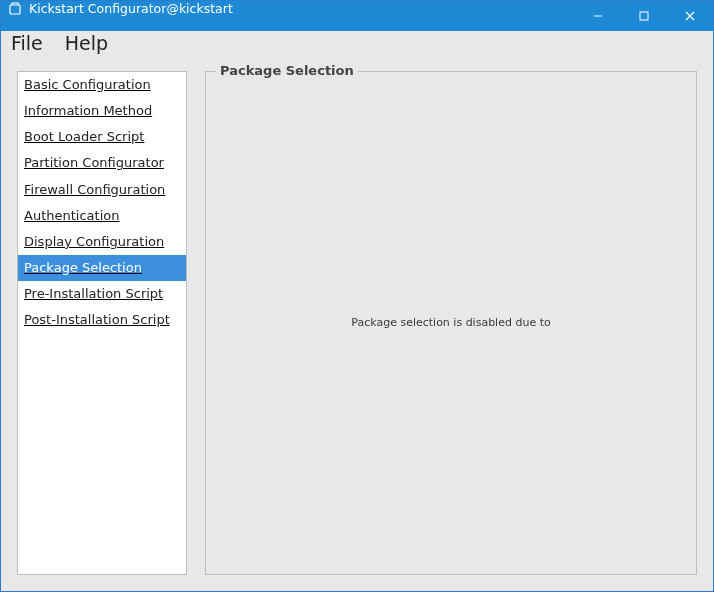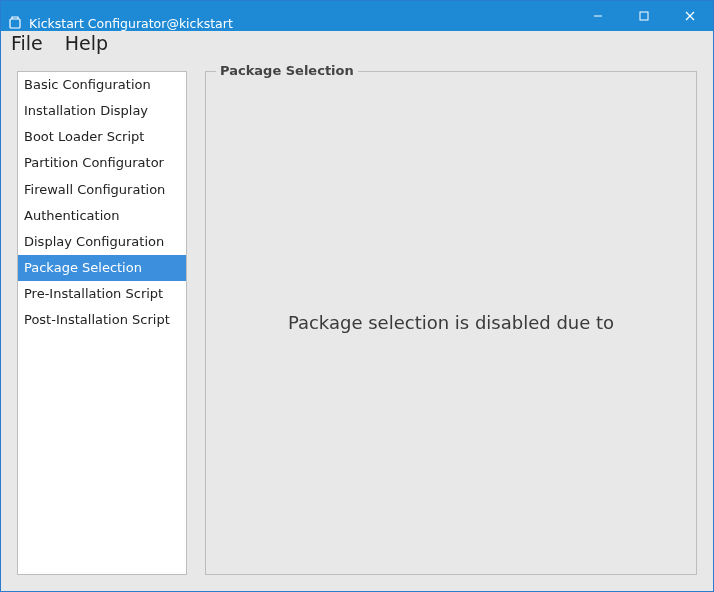--- a/index.html
+++ b/index.html
@@ -1,31 +1,31 @@
 <!DOCTYPE html>
 <html><head>
 <meta charset="utf-8">
 <style>
   * { box-sizing: border-box; }
   html, body { margin: 0; padding: 0; font-family: "Segoe UI", "DejaVu Sans", sans-serif; }
   body { width: 714px; height: 592px; background: #e8e8e8; border: 1px solid #2a7ccf; }
-  .titlebar { height: 30px; background: #1e8ad6; color: #fff; display: flex; align-items: flex-end; padding-left: 6px; font-size: 12.5px; }
+  .titlebar { height: 30px; background: #1e8ad6; color: #fff; display: flex; align-items: flex-start; padding-left: 6px; font-size: 12.5px; }
   .titlebar .icon { width: 16px; height: 16px; margin-right: 6px; display:flex; align-items:center; justify-content:center;}
   .titlebar .title { flex: 1; }
   .titlebar .winbtn { width: 46px; height: 30px; display: flex; align-items: center; justify-content: center; color: #fff; }
   .menubar { height: 24px; background: #e8e8e8; display: flex; align-items: center; padding: 0 6px; font-size: 19px; color: #222; gap: 14px; border-bottom: 1px solid #e8e8e8;}
   .menubar .menuitem { padding: 2px 4px; cursor: default; }
   .client { display: flex; padding: 16px 16px 16px 16px; gap: 18px; height: calc(100% - 54px); }
-  .sidebar { width: 170px; background: #fff; border: 1px solid #bdbdbd; padding: 0; overflow: hidden; }
+  .sidebar { width: 170px; background: #fff; border: 1px solid #bdbdbd; padding: 0; overflow: hidden; text-decoration: underline; }
   .sidebar .item { padding: 3px 6px 3px 6px; font-size: 13px; color: #222; line-height: 1.55; white-space: nowrap; cursor: default;}
   .sidebar .item.selected { background: #3b8fdd; color: #fff; }
   .panel { flex: 1; position: relative; border: 1px solid #bdbdbd; background: #e8e8e8; }
   .panel-title { position: absolute; top: -9px; left: 10px; background: #e8e8e8; padding: 0 4px; font-size: 13px; font-weight: bold; color: #444; }
   .panel-body { height: 100%; display: flex; align-items: center; justify-content: center; }
-  .panel-msg { font-size: 18px; color: #3a3a3a; text-align: left; line-height: 1.4; }
+  .panel-msg { font-size: 11px; color: #3a3a3a; text-align: left; line-height: 1.4; }
   svg { display:block; }
 </style>
 </head>
 <body>
 
 <div class="titlebar">
   <span class="icon">
     <svg width="14" height="14" viewBox="0 0 14 14">
         <rect x="2" y="3" width="10" height="9" rx="1" fill="none" stroke="#fff" stroke-width="1.2"></rect>
         <path d="M4 3 V1 H10 V3" fill="none" stroke="#fff" stroke-width="1.2"></path>
@@ -51,21 +51,21 @@
 </div>
 
 <div class="menubar">
   <span class="menuitem">File</span>
   <span class="menuitem">Help</span>
 </div>
 
 <div class="client">
   <div class="sidebar" id="sidebar">
       <div class="item">Basic Configuration</div>
-      <div class="item">Installation Display</div>
+      <div class="item">Information Method</div>
       <div class="item">Boot Loader Script</div>
       <div class="item">Partition Configurator</div>
       <div class="item">Firewall Configuration</div>
       <div class="item">Authentication</div>
       <div class="item">Display Configuration</div>
       <div class="item selected">Package Selection</div>
       <div class="item">Pre-Installation Script</div>
       <div class="item">Post-Installation Script</div>
     </div>
   <div class="panel">

